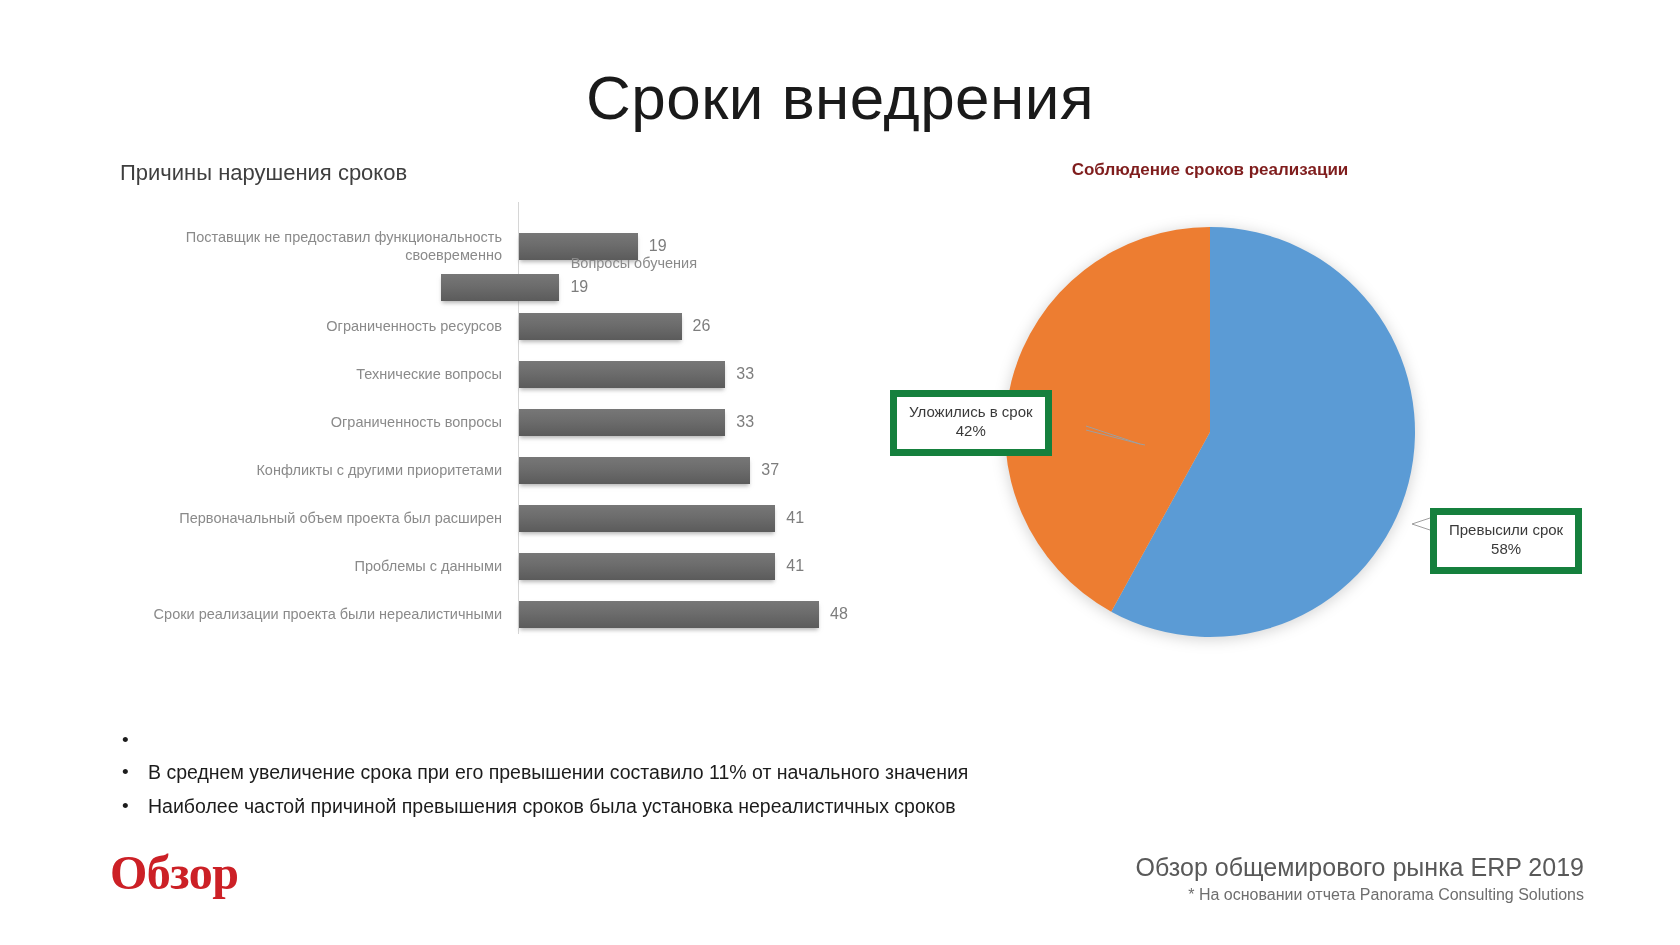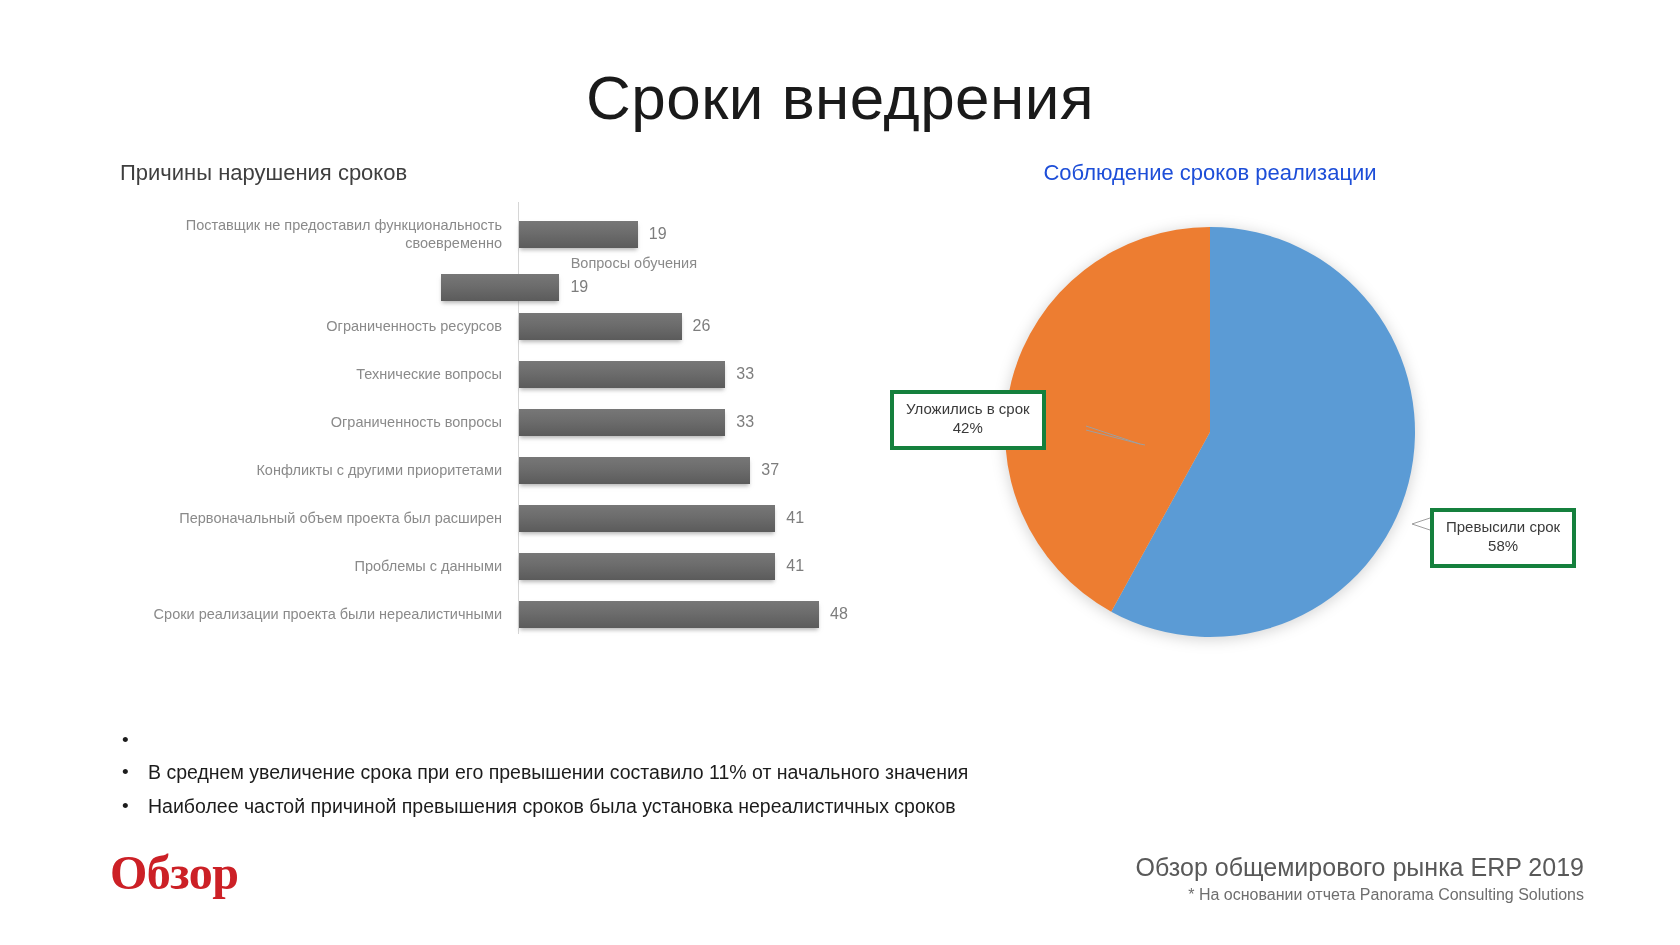--- a/index.html
+++ b/index.html
@@ -107,23 +107,23 @@
     top: 160px;
     width: 760px;
     height: 500px;
   }
   .pie-chart-title {
     position: absolute;
     left: 0;
     top: 0;
     width: 620px;
     text-align: center;
-    font-size: 22px;
-    font-weight: 400;
-    color: #1d4ed8;
+    font-size: 17px;
+    font-weight: 700;
+    color: #7f1d1d;
   }
   .pie-wrap {
     position: absolute;
     left: 100px;
     top: 62px;
     width: 420px;
     height: 420px;
   }
   .pie-shadow {
     position: absolute;
@@ -136,21 +136,21 @@
     filter: blur(7px);
   }
   .pie-svg {
     position: absolute;
     left: 0;
     top: 0;
   }
 
   .callout {
     position: absolute;
-    border: 4px solid #15803d;
+    border: 7px solid #15803d;
     background: #ffffff;
     padding: 6px 12px 8px 12px;
     font-size: 15px;
     color: #3a3a3a;
     text-align: center;
     line-height: 1.25;
     white-space: nowrap;
   }
   .callout-left { left: -110px; top: 168px; }
   .callout-right { left: 430px; top: 286px; }
@@ -216,21 +216,21 @@
 </head>
 <body>
 
 <div class="slide-title">Сроки внедрения</div>
 
 <div class="bar-panel">
   <div class="bar-chart-title">Причины нарушения сроков</div>
   <div class="bar-plot">
     <div class="axis-line"></div>
     <div id="bar-rows">
-        <div class="bar-row" style="top: 8px;">
+        <div class="bar-row" style="top: 20px;">
           <div class="bar-label">Поставщик не предоставил функциональность своевременно</div>
           <div class="bar-track">
             <div class="bar-fill" style="width: 118.75px;"></div>
             <div class="bar-value">19</div>
           </div>
         </div>
         <div class="bar-row" style="top: 52px; flex-direction: column;">
           <div class="bar-label">Вопросы обучения</div>
           <div class="bar-track">
             <div class="bar-fill" style="width: 118.75px;"></div>

